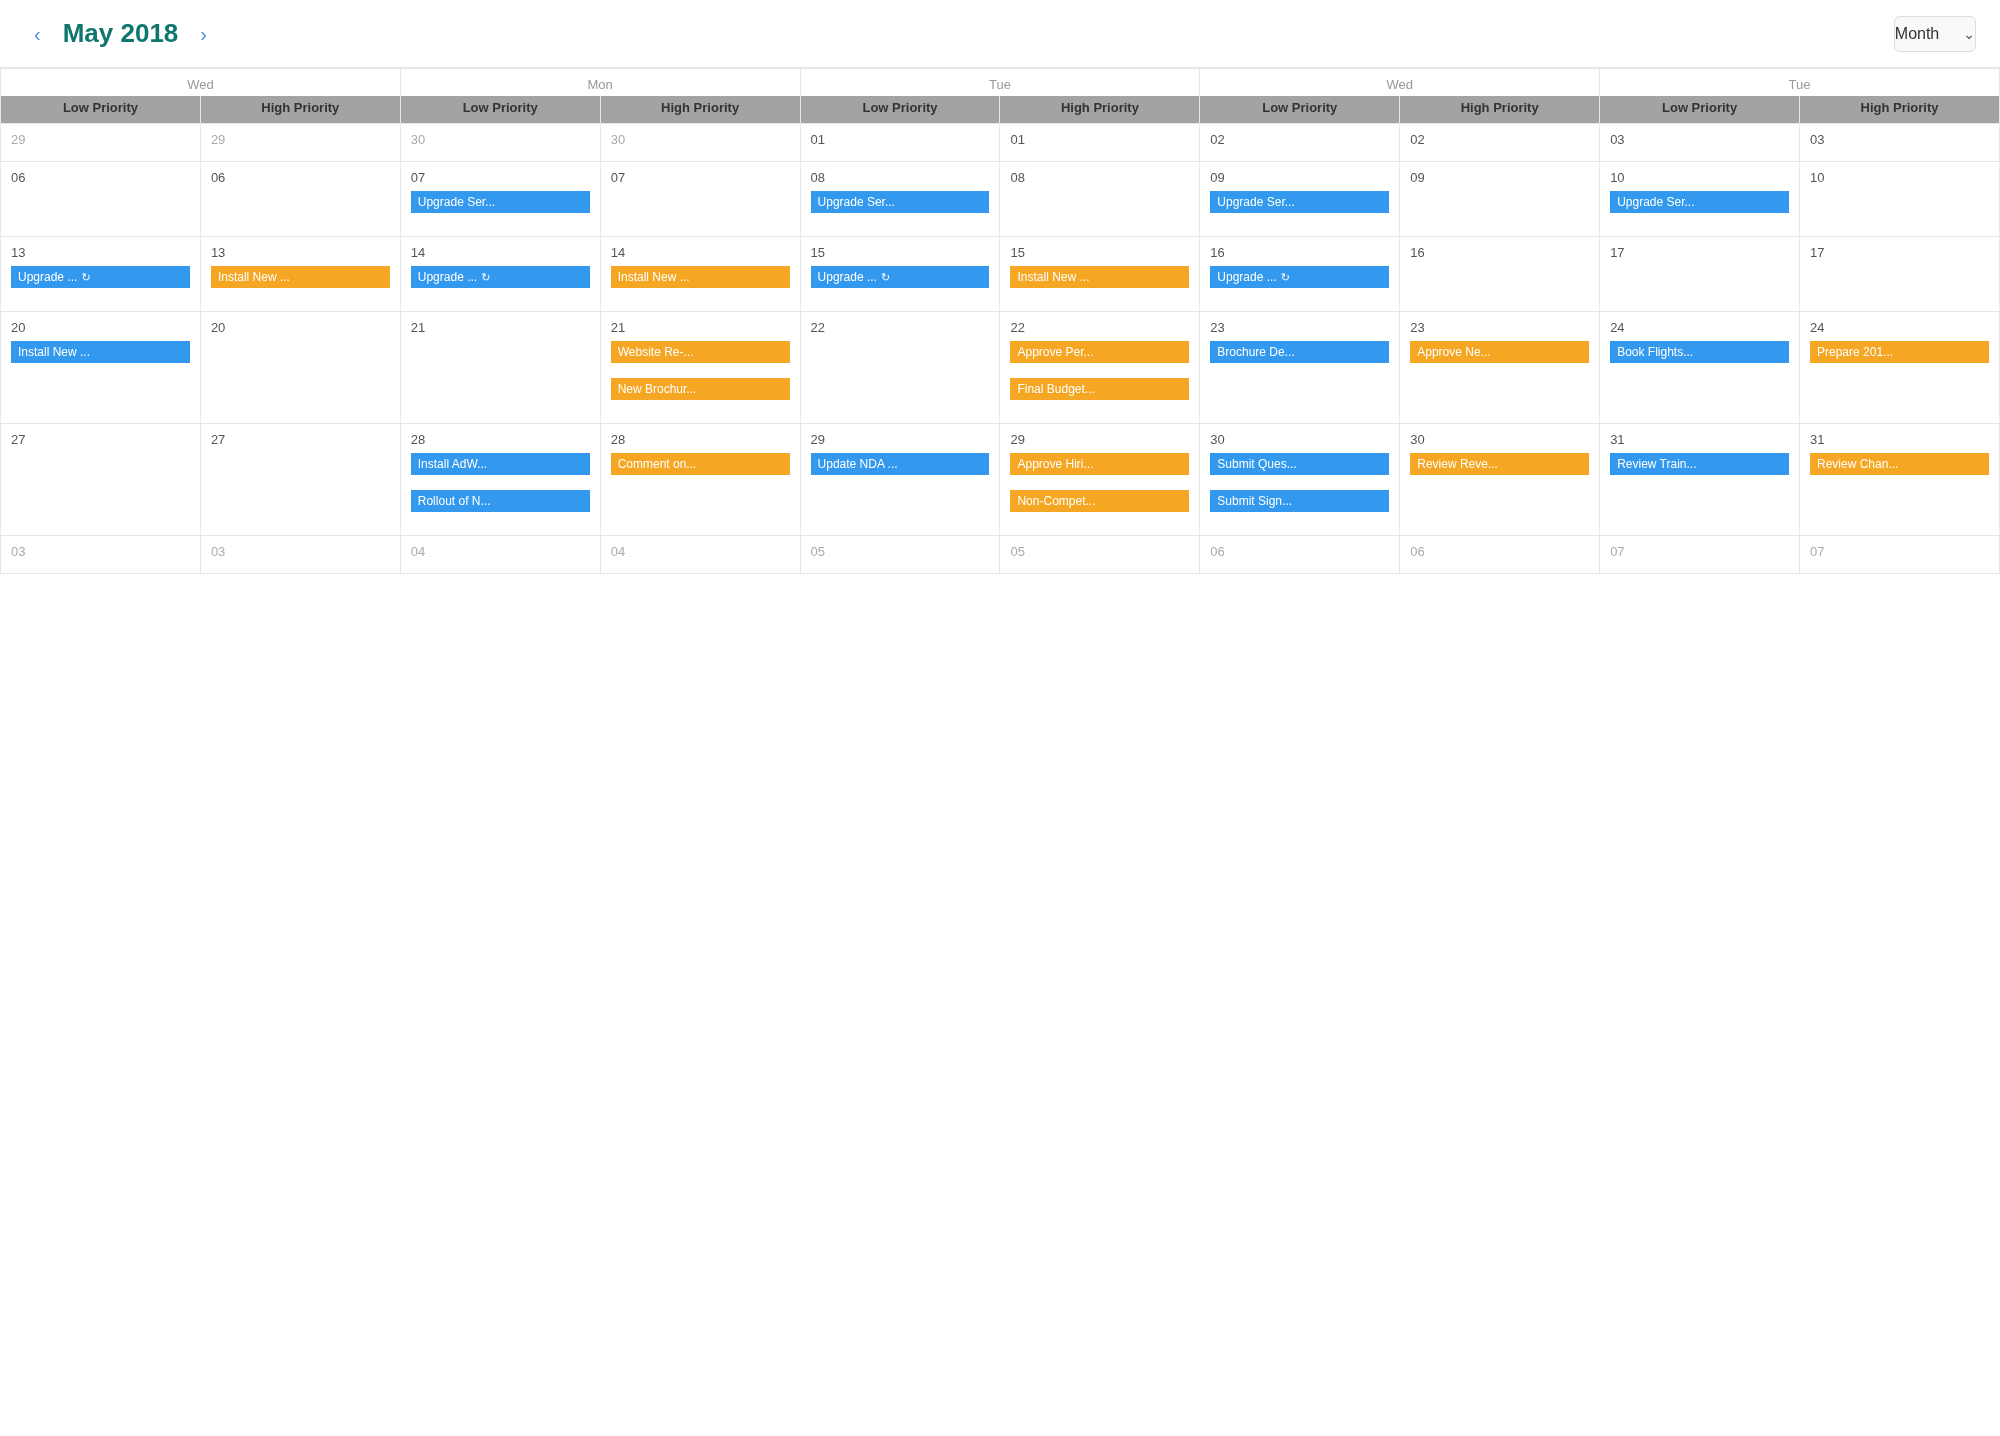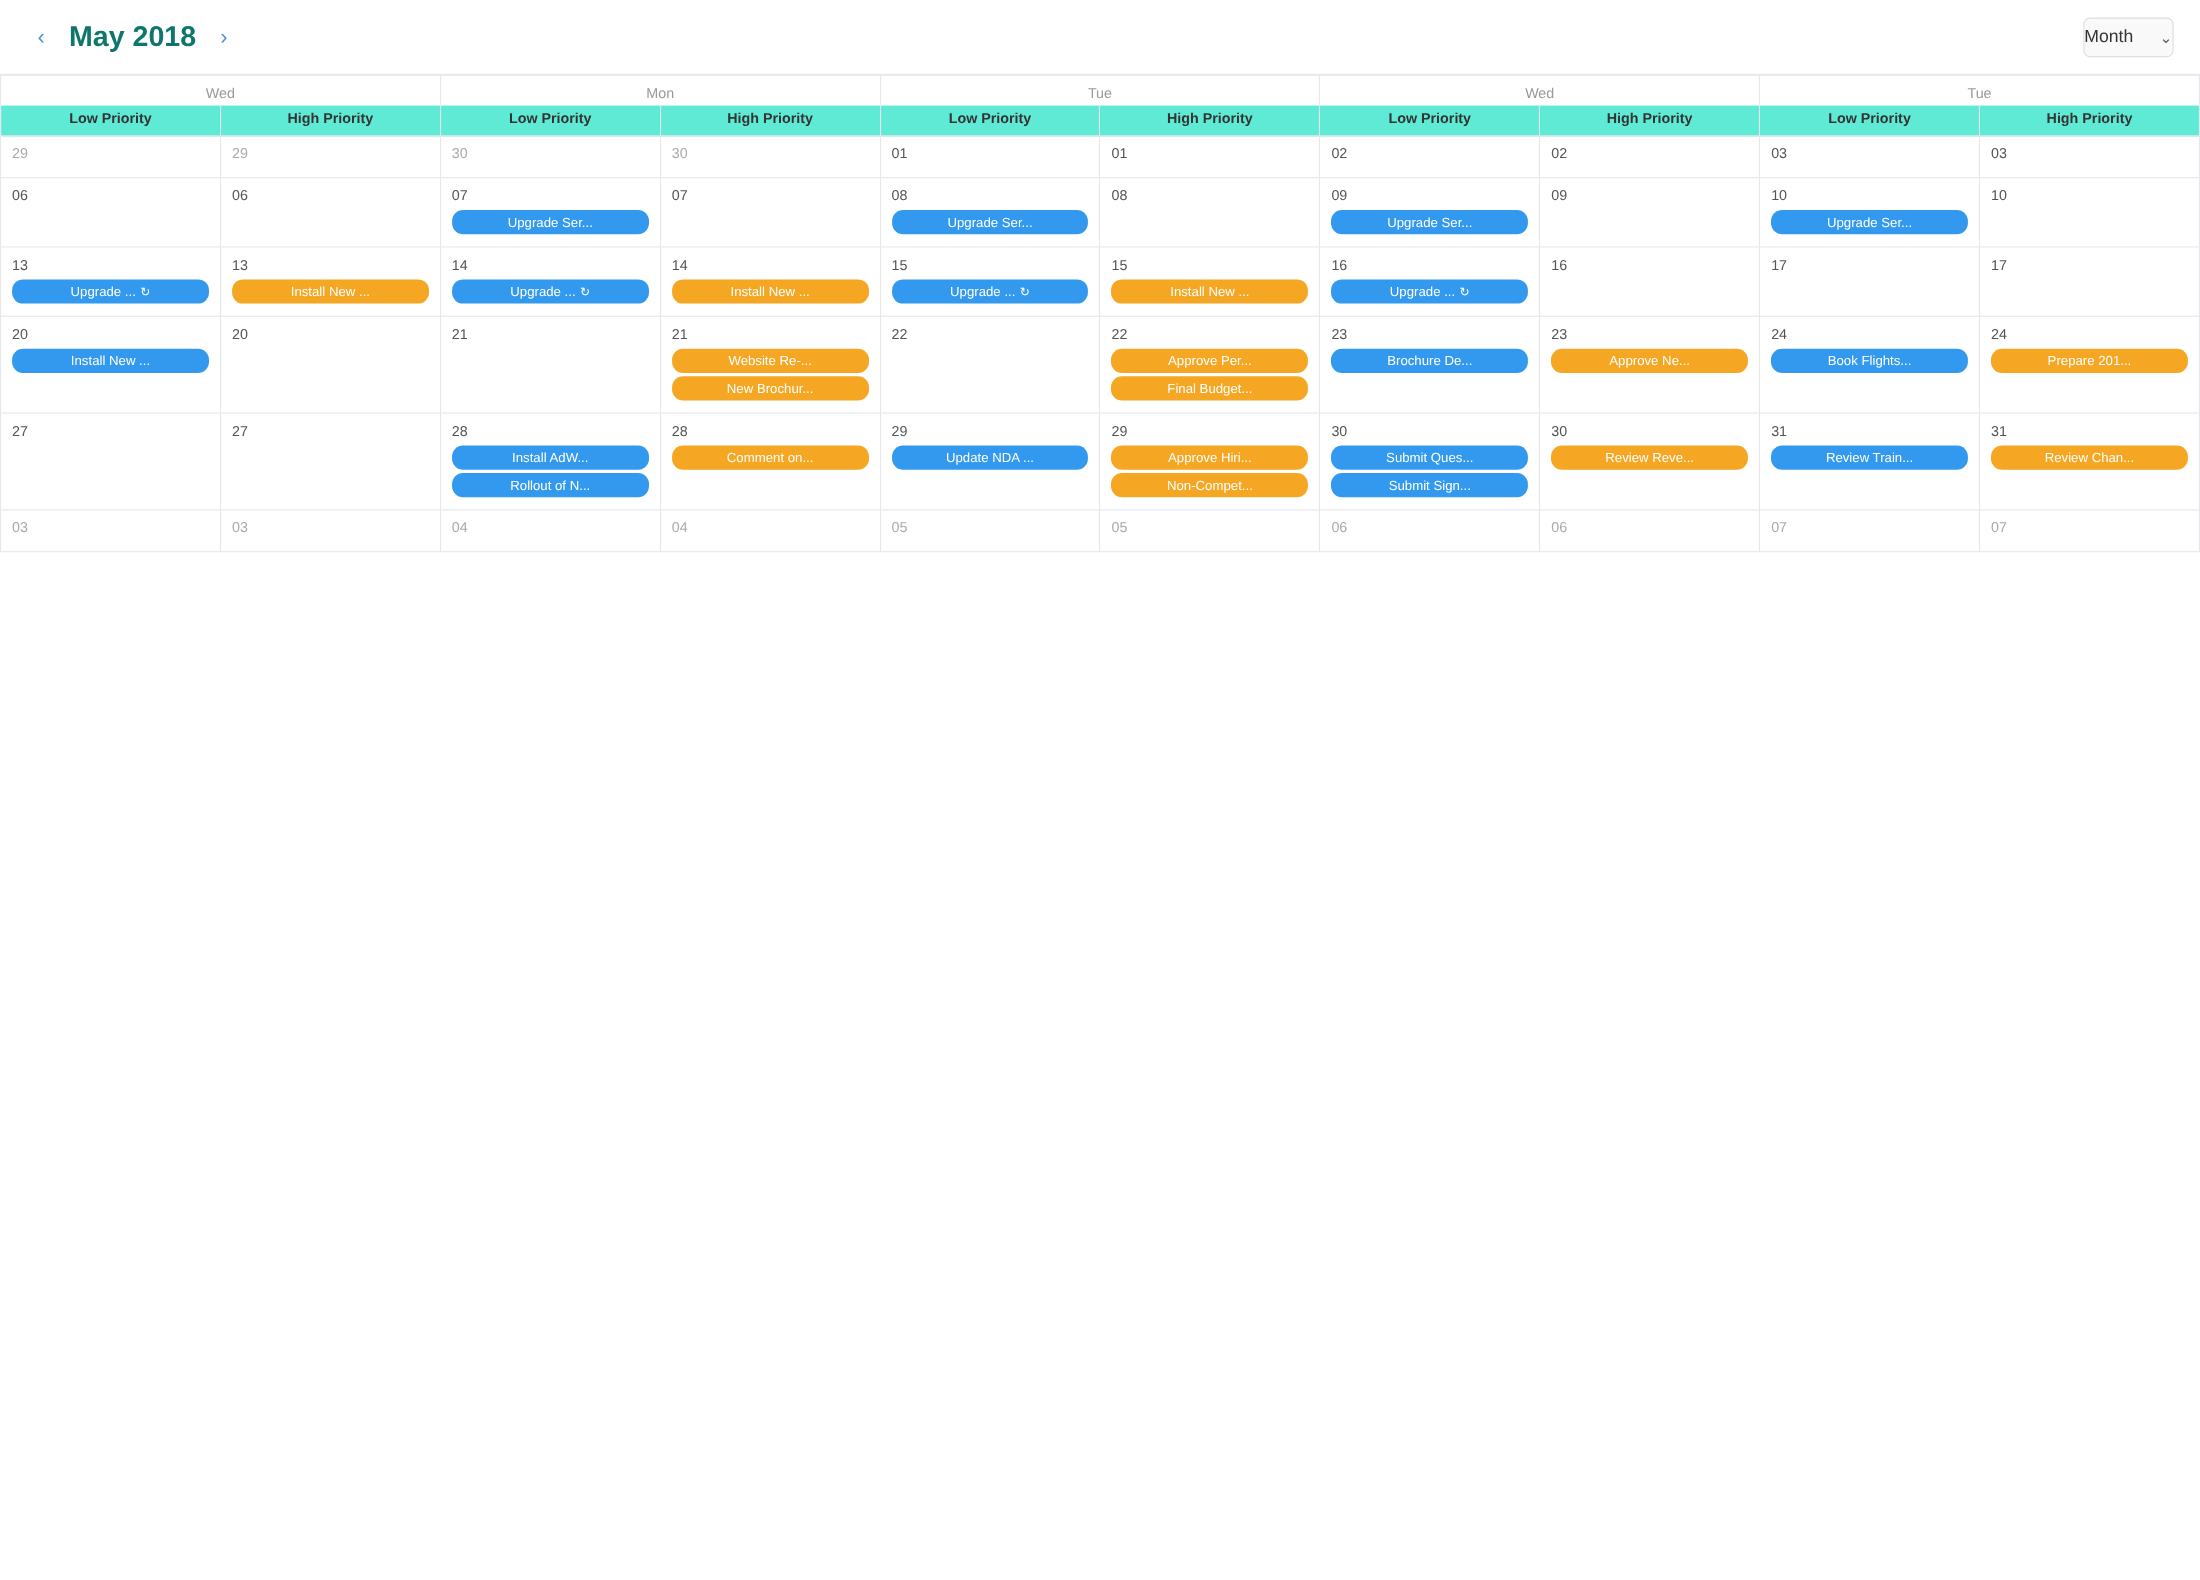--- a/index.html
+++ b/index.html
@@ -59,21 +59,21 @@
     
     .day-header-row th {
       background: #fff;
       padding: 8px 10px 4px;
       font-size: 13px;
       color: #999;
       font-weight: 400;
       border-bottom: none;
     }
     .priority-row th {
-      background: #5eead4;
+      background: #a3a3a3;
       padding: 4px 7px 8px;
       font-size: 13px;
       font-weight: 600;
       color: #333;
       border-top: none;
     }
 
     
     .cal-cell {
       width: 200px;
@@ -86,33 +86,32 @@
       font-size: 13px;
       color: #aaa;
       margin-bottom: 6px;
     }
     .date-num.current-month {
       color: #555;
     }
 
     
     .event {
-      border-radius: 10px;
+      border-radius: 0;
       padding: 4px 7px;
       font-size: 12px;
       color: #fff;
-      margin-bottom: 3px;
+      margin-bottom: 15px;
       white-space: nowrap;
       overflow: hidden;
       text-overflow: ellipsis;
       display: flex;
       align-items: center;
       gap: 4px;
       cursor: pointer;
-      justify-content: center;
     }
     .event.blue { background: #3399ee; }
     .event.orange { background: #f5a623; }
     .event-icon { font-size: 11px; flex-shrink: 0; }
   </style>
 </head>
 <body>
 
 <div class="calendar-container">
 

